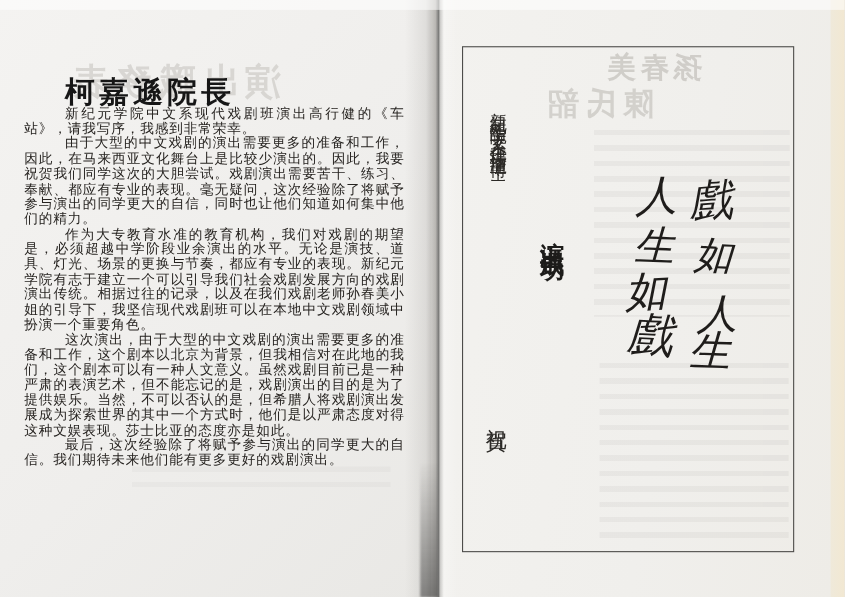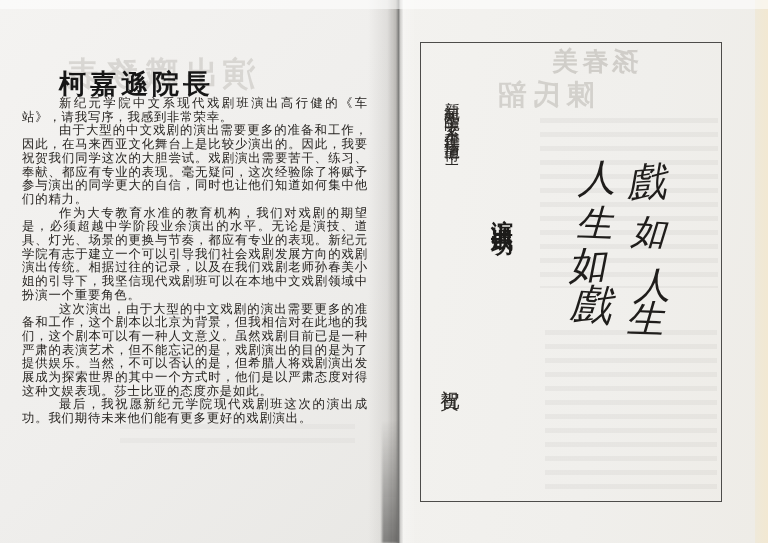--- a/index.html
+++ b/index.html
@@ -81,21 +81,21 @@
   <div class="page" id="left-page">
     <span class="ghost" id="ghost-lp">演出職務表</span>
 
     <h1 id="lp-title">柯嘉遜院長</h1>
 
     <div id="lp-body">
       <p>新纪元学院中文系现代戏剧班演出高行健的《车站》，请我写序，我感到非常荣幸。</p>
       <p>由于大型的中文戏剧的演出需要更多的准备和工作，因此，在马来西亚文化舞台上是比较少演出的。因此，我要祝贺我们同学这次的大胆尝试。戏剧演出需要苦干、练习、奉献、都应有专业的表现。毫无疑问，这次经验除了将赋予参与演出的同学更大的自信，同时也让他们知道如何集中他们的精力。</p>
       <p>作为大专教育水准的教育机构，我们对戏剧的期望是，必须超越中学阶段业余演出的水平。无论是演技、道具、灯光、场景的更换与节奏，都应有专业的表现。新纪元学院有志于建立一个可以引导我们社会戏剧发展方向的戏剧演出传统。相据过往的记录，以及在我们戏剧老师孙春美小姐的引导下，我坚信现代戏剧班可以在本地中文戏剧领域中扮演一个重要角色。</p>
       <p>这次演出，由于大型的中文戏剧的演出需要更多的准备和工作，这个剧本以北京为背景，但我相信对在此地的我们，这个剧本可以有一种人文意义。虽然戏剧目前已是一种严肃的表演艺术，但不能忘记的是，戏剧演出的目的是为了提供娱乐。当然，不可以否认的是，但希腊人将戏剧演出发展成为探索世界的其中一个方式时，他们是以严肃态度对得这种文娱表现。莎士比亚的态度亦是如此。</p>
-      <p>最后，我祝愿新纪元学院现代戏剧班这次的演出成功。我们期待未来他们能有更多更好的戏剧演出。</p>
+      <p>最后，这次经验除了将赋予参与演出的同学更大的自信。我们期待未来他们能有更多更好的戏剧演出。</p>
     </div>
 
 
     <div class="bleed-lines" id="bl-3"></div>
   </div>
 
   <div class="page" id="right-page">
   </div>
   <div id="page-edge-strip"></div>
 

